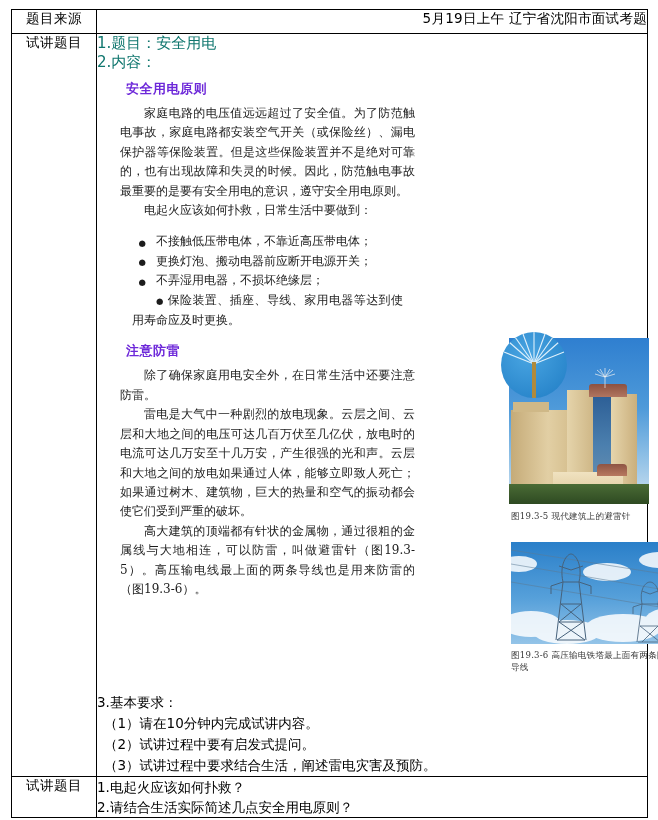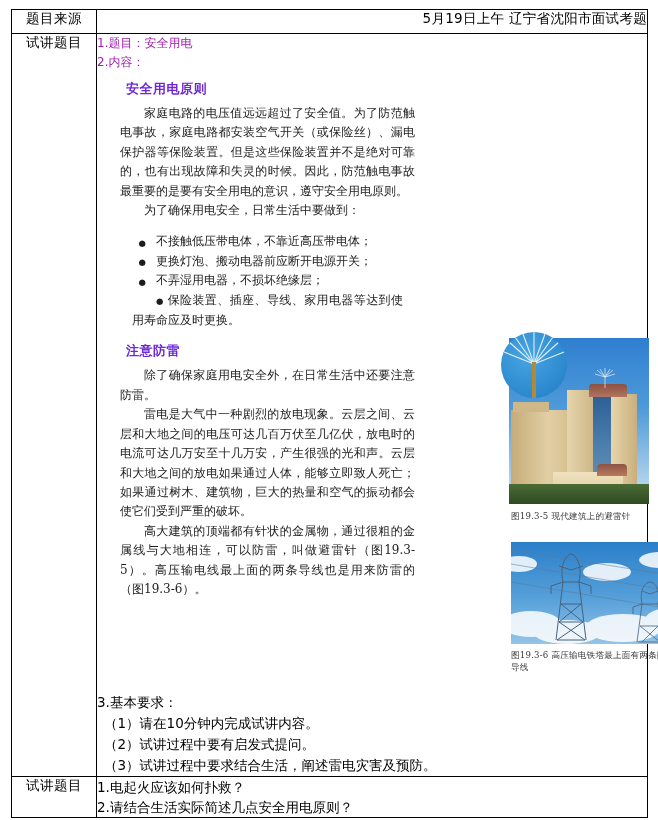--- a/index.html
+++ b/index.html
@@ -41,23 +41,23 @@
     vertical-align: middle;
     font-size: 13.5px;
     height: 24px;
     padding: 2px 0 3px 0;
     letter-spacing: 0.3px;
   }
   .body-cell { padding: 3px 4px 4px 5px; }
 
   
   .numline {
-    font-size: 12px;
+    font-size: 15px;
     line-height: 19px;
-    color: #a21caf;
+    color: #0f766e;
     white-space: nowrap;
   }
 
   
   .textbook {
     position: relative;
     margin-top: 8px;
     min-height: 612px;
   }
   .tb-heading {
@@ -208,21 +208,21 @@
 
           <div class="numline">1.题目：安全用电</div>
           <div class="numline">2.内容：</div>
 
           <div class="textbook">
 
             <div class="tb-heading">安全用电原则</div>
 
             <div class="tb-col">
               <p>家庭电路的电压值远远超过了安全值。为了防范触电事故，家庭电路都安装空气开关（或保险丝）、漏电保护器等保险装置。但是这些保险装置并不是绝对可靠的，也有出现故障和失灵的时候。因此，防范触电事故最重要的是要有安全用电的意识，遵守安全用电原则。</p>
-              <p>为了确保用电安全，日常生活中要做到：</p>
+              <p>电起火应该如何扑救，日常生活中要做到：</p>
               <ul class="tb-list">
                 <li>不接触低压带电体，不靠近高压带电体；</li>
                 <li>更换灯泡、搬动电器前应断开电源开关；</li>
                 <li>不弄湿用电器，不损坏绝缘层；</li>
                 <li class="wrap">保险装置、插座、导线、家用电器等达到使用寿命应及时更换。</li>
               </ul>
             </div>
 
             <div class="tb-heading second">注意防雷</div>
 

